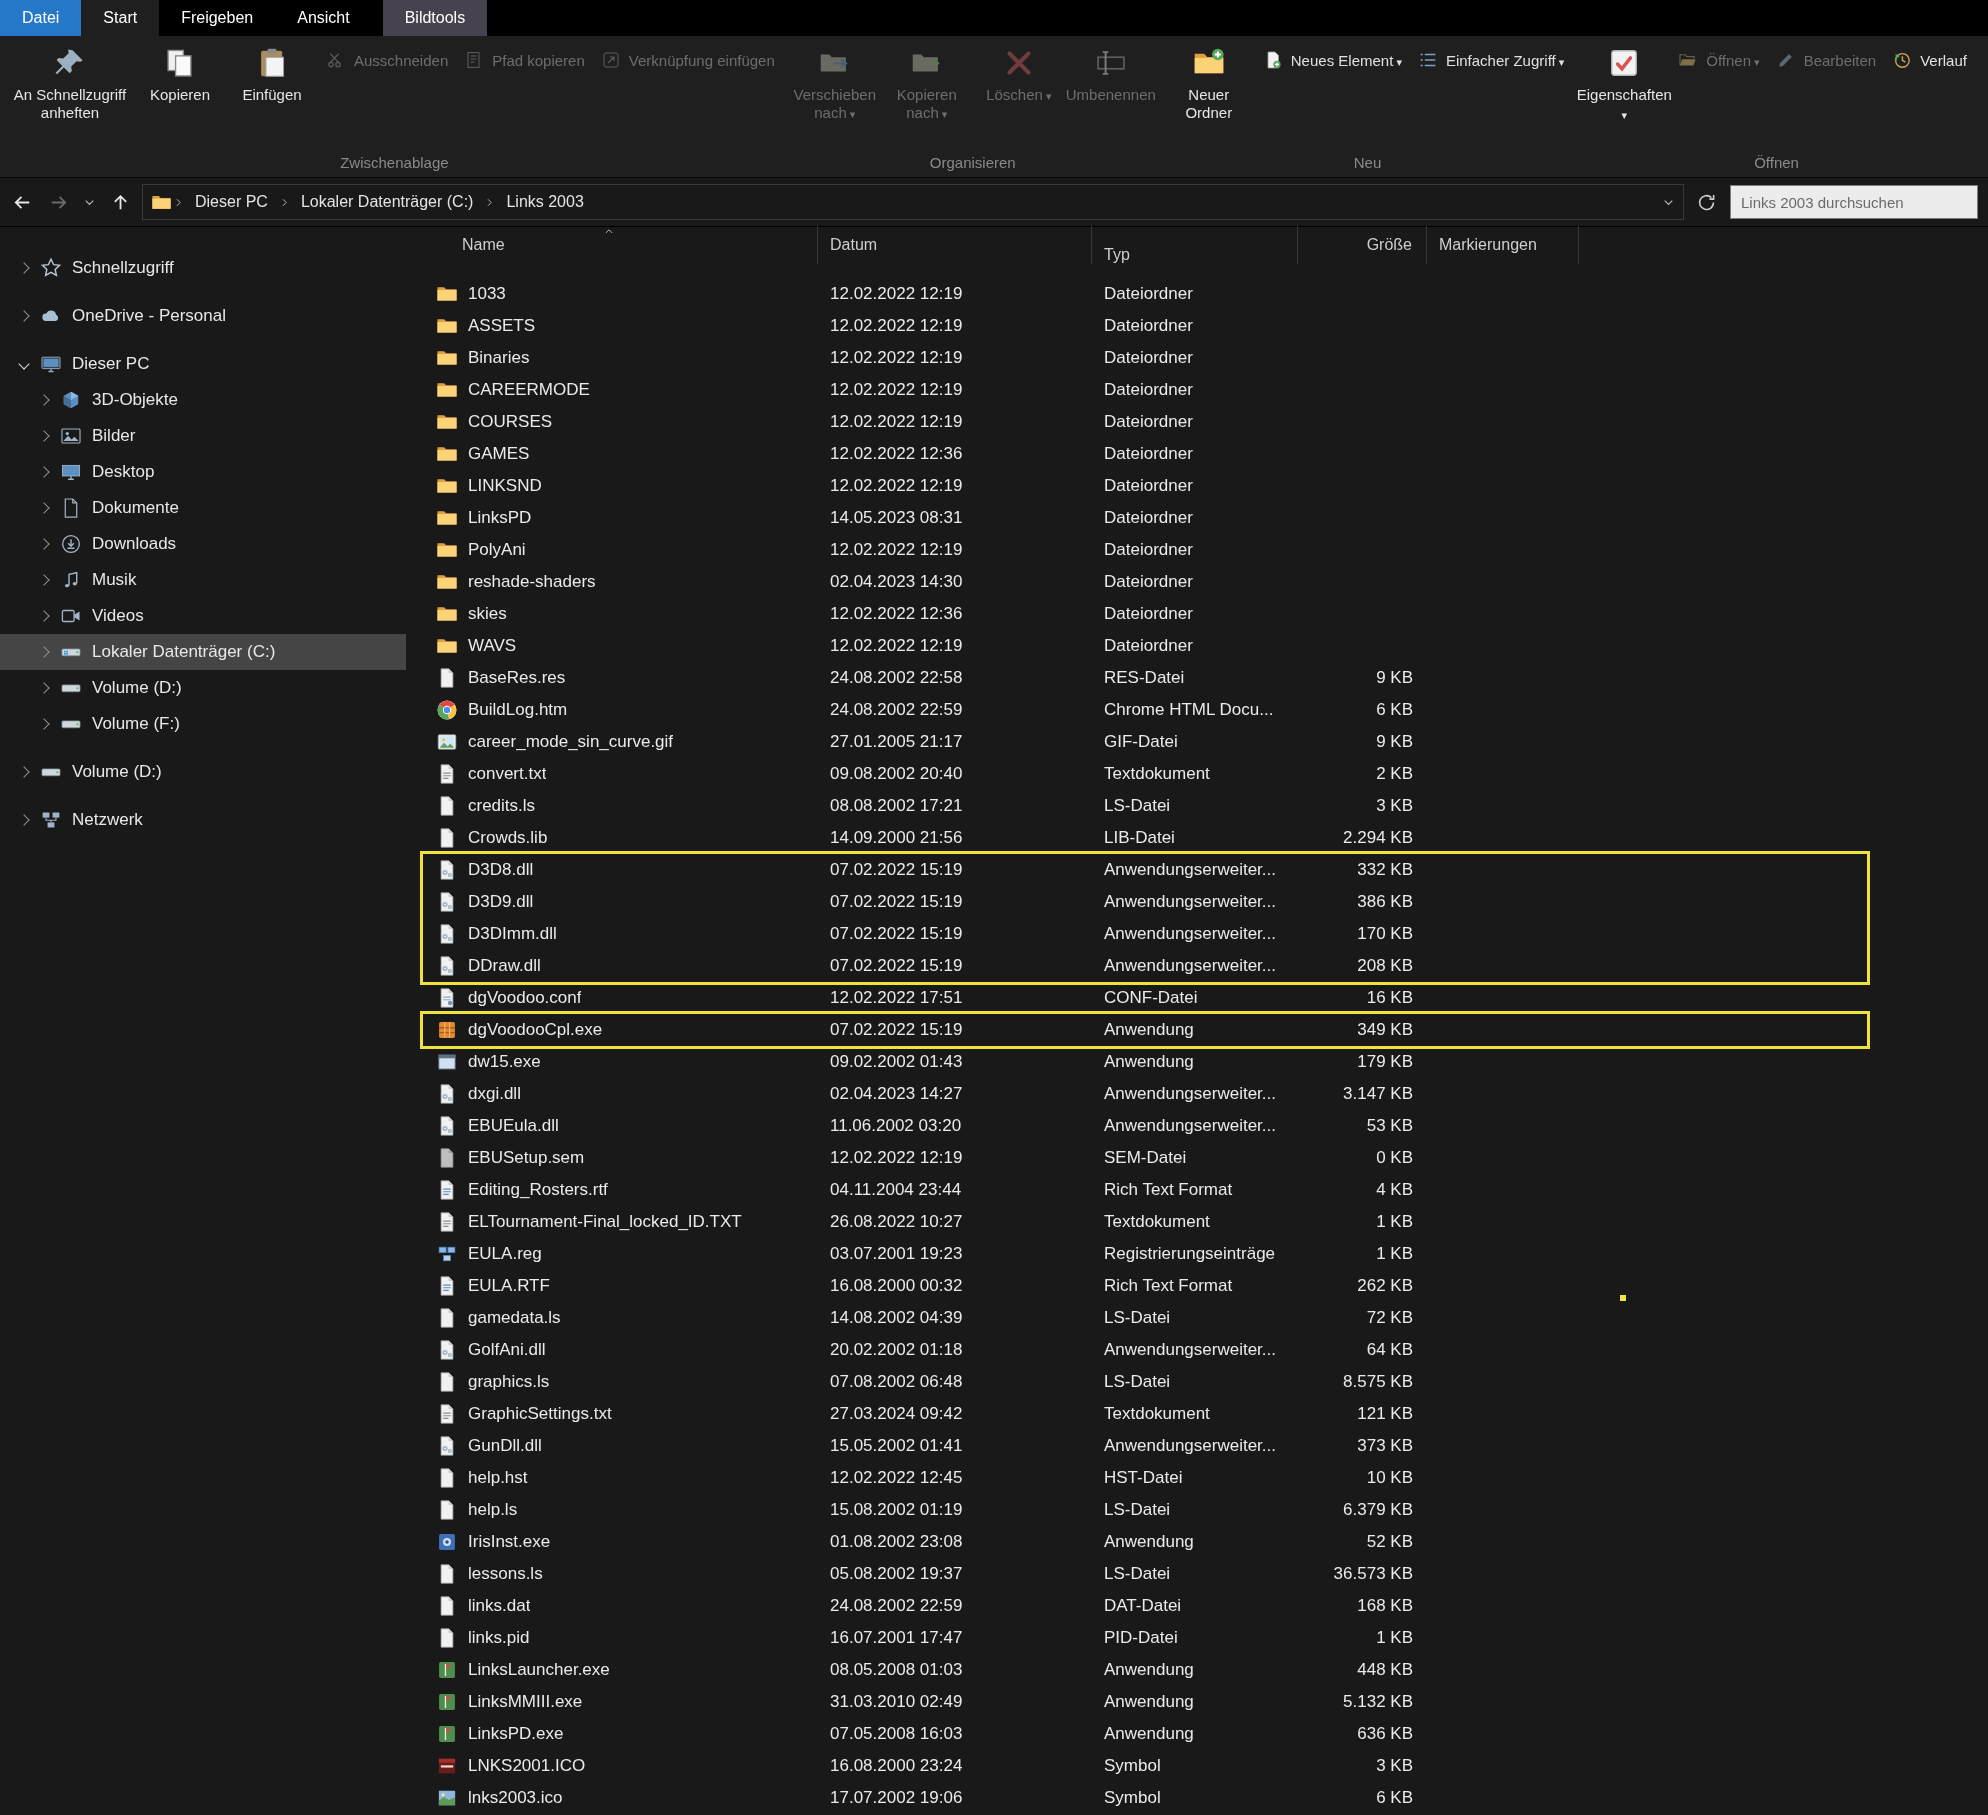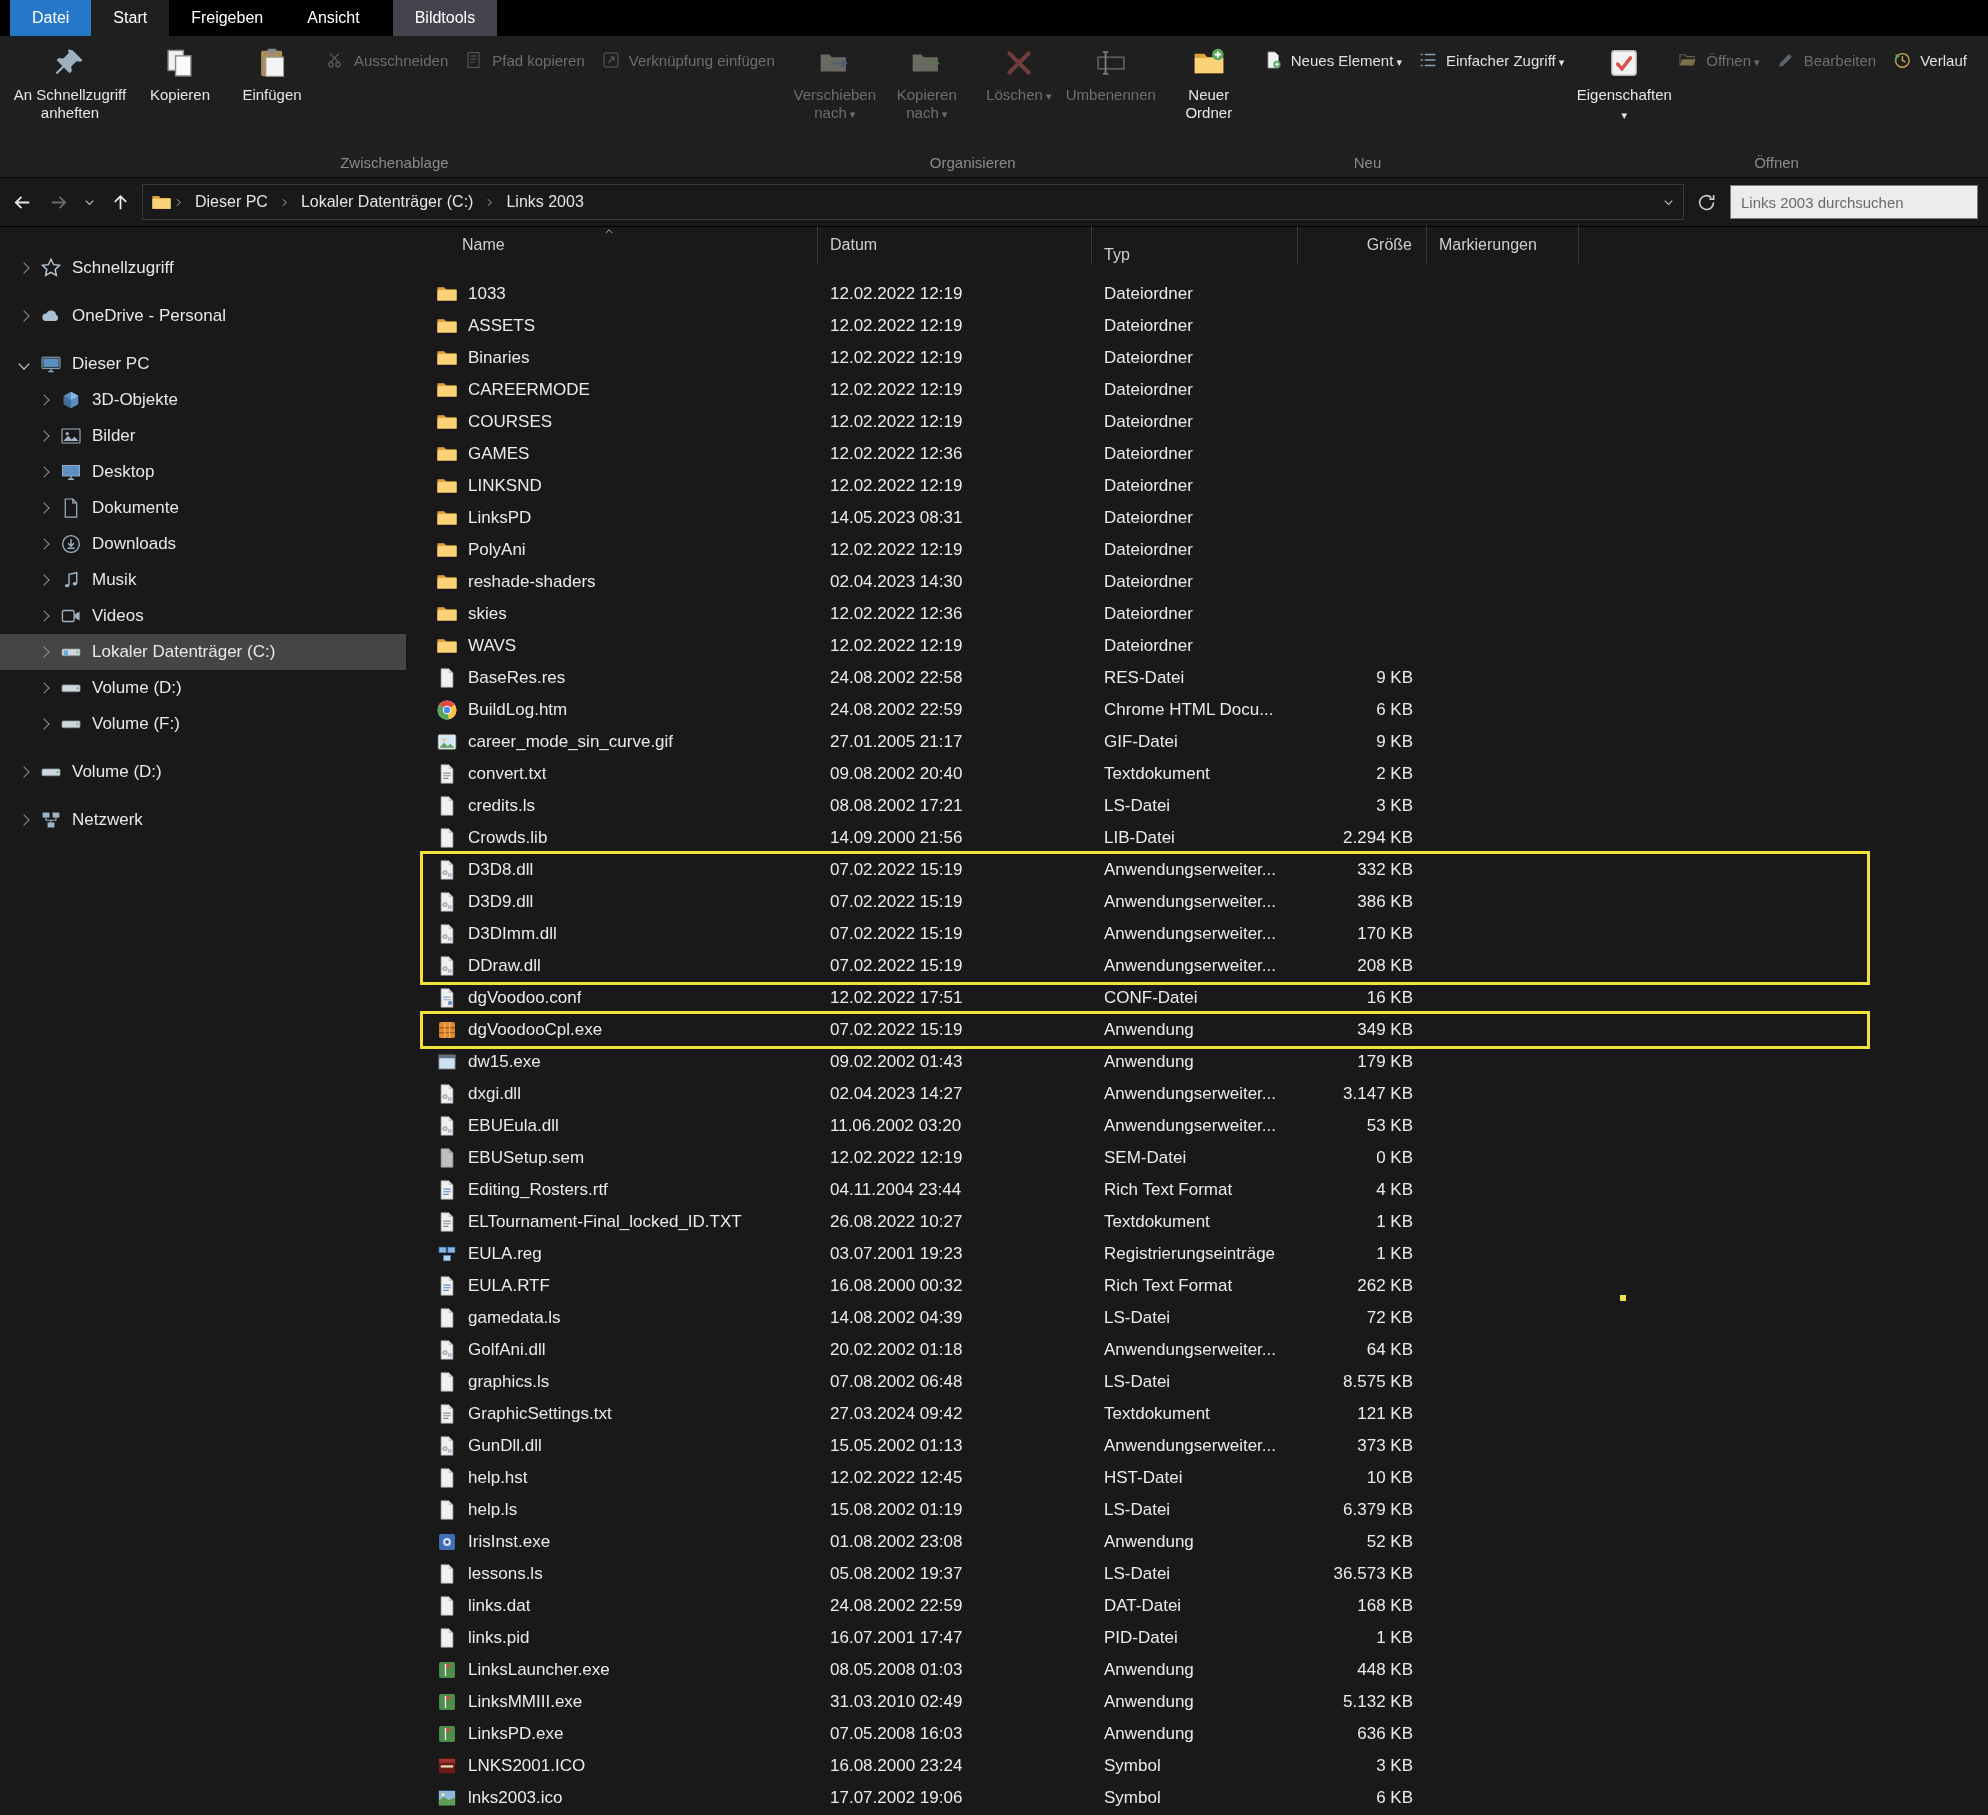--- a/index.html
+++ b/index.html
@@ -1,19 +1,19 @@
 <!DOCTYPE html>
 <html><head>
 <meta charset="utf-8">
 <style>
   html,body{margin:0;padding:0;background:#191919;}
   body{width:1988px;height:1815px;overflow:hidden;font-family:"Liberation Sans","DejaVu Sans",sans-serif;color:#e6e6e6;position:relative;}
   svg{display:block;width:100%;height:100%;}
   
-  .tabbar{height:36px;background:#000;display:flex;align-items:stretch;font-size:16px;color:#fff;padding-left:10px;}
+  .tabbar{height:36px;background:#000;display:flex;align-items:stretch;font-size:16px;color:#fff;}
   .tab{display:flex;align-items:center;padding:0 22px;cursor:default;white-space:nowrap;}
   .tab-file{background:#2577c8;}
   .tab-start{background:#1f1f1f;}
   .tab-tools{background:#46434e;margin-left:11px;}
   
   .ribbon{height:141px;background:#1f1f1f;display:flex;align-items:stretch;padding-left:4px;border-bottom:1px solid #0b0b0b;}
   .rgroup{display:flex;flex-direction:column;padding:2px 2px 0;}
   .rgroup-content{flex:1;display:flex;align-items:stretch;}
   .rgroup-label{height:25px;line-height:22px;text-align:center;font-size:15px;color:#8a8a8a;}
   .rsep{width:1px;background:#3c3c3c;margin:8px 1px;}
@@ -1198,21 +1198,21 @@
                 <path d="M4.6 1.6h7l3.8 3.8v13H4.6z" fill="#f1f1f1" stroke="#9a9a9a" stroke-width="0.7"></path>
                 <path d="M11.6 1.6v3.8h3.8z" fill="#c7c7c7"></path>
                 <circle cx="8.2" cy="12.2" r="2.3" fill="#9fb0c4"></circle>
                 <circle cx="12.6" cy="14.6" r="1.8" fill="#9fb0c4"></circle>
                 <circle cx="8.2" cy="12.2" r="0.9" fill="#f1f1f1"></circle>
                 <circle cx="12.6" cy="14.6" r="0.7" fill="#f1f1f1"></circle>
               </svg>
             </span>
             <span class="f-name">GunDll.dll</span>
           </div>
-          <div class="c-date">15.05.2002 01:13</div>
+          <div class="c-date">15.05.2002 01:41</div>
           <div class="c-type">Anwendungserweiter...</div>
           <div class="c-size">373 KB</div>
           <div class="c-tags"></div>
         </div>
         <div class="file-row">
           <div class="c-name">
             <span class="f-icon">
               <svg viewBox="0 0 20 20">
                 <path d="M4.6 1.6h7l3.8 3.8v13H4.6z" fill="#f1f1f1" stroke="#9a9a9a" stroke-width="0.7"></path>
                 <path d="M11.6 1.6v3.8h3.8z" fill="#c7c7c7"></path>

